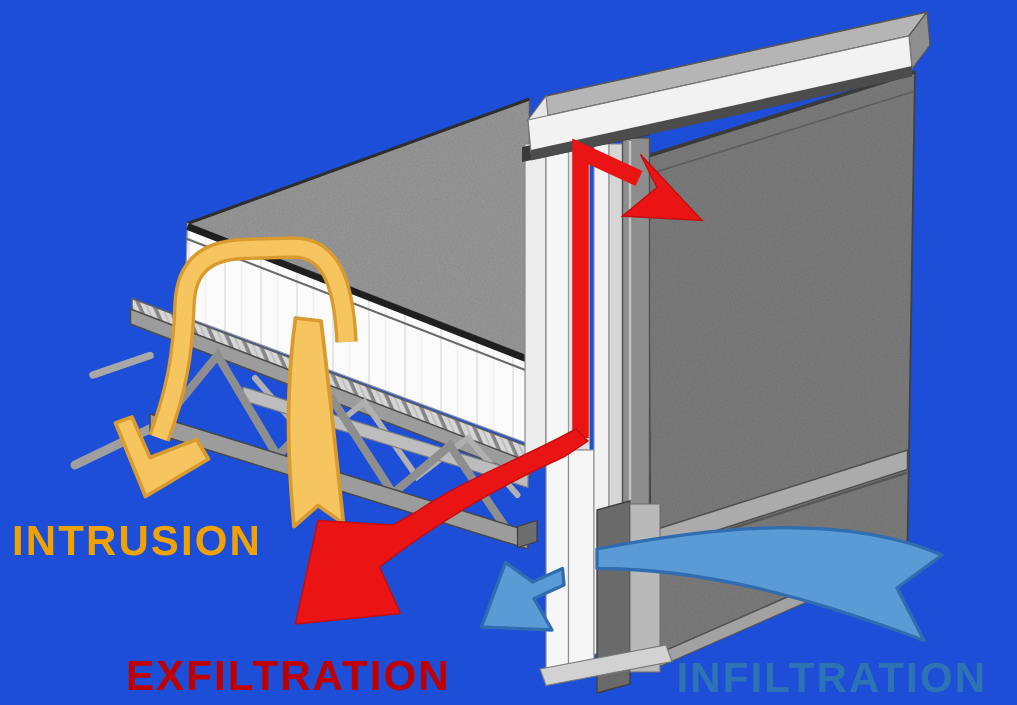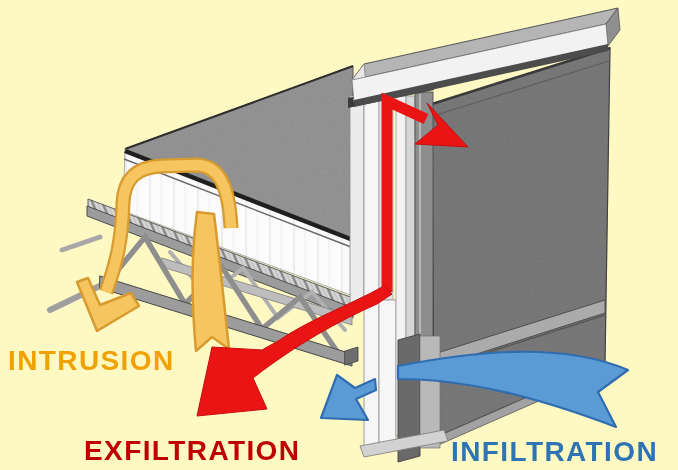--- a/index.html
+++ b/index.html
@@ -1,16 +1,16 @@
 <!DOCTYPE html>
 <html><head>
 <meta charset="utf-8">
 <style>
   html,body{margin:0;padding:0;background:#ffffff;}
-  #stage{position:relative;width:678px;height:470px;background:#fef9c3;overflow:hidden;
+  #stage{position:relative;width:678px;height:470px;background:#1d4ed8;overflow:hidden;
          font-family:"Liberation Sans",sans-serif;}
   #stage svg{position:absolute;left:0;top:0;}
   .lbl{font-family:"Liberation Sans",sans-serif;font-weight:bold;font-size:28px;letter-spacing:1.4px;}
 </style>
 </head>
 <body>
 
 <div id="stage">
 <svg width="678" height="470" viewBox="0 0 678 470">
   <defs>

